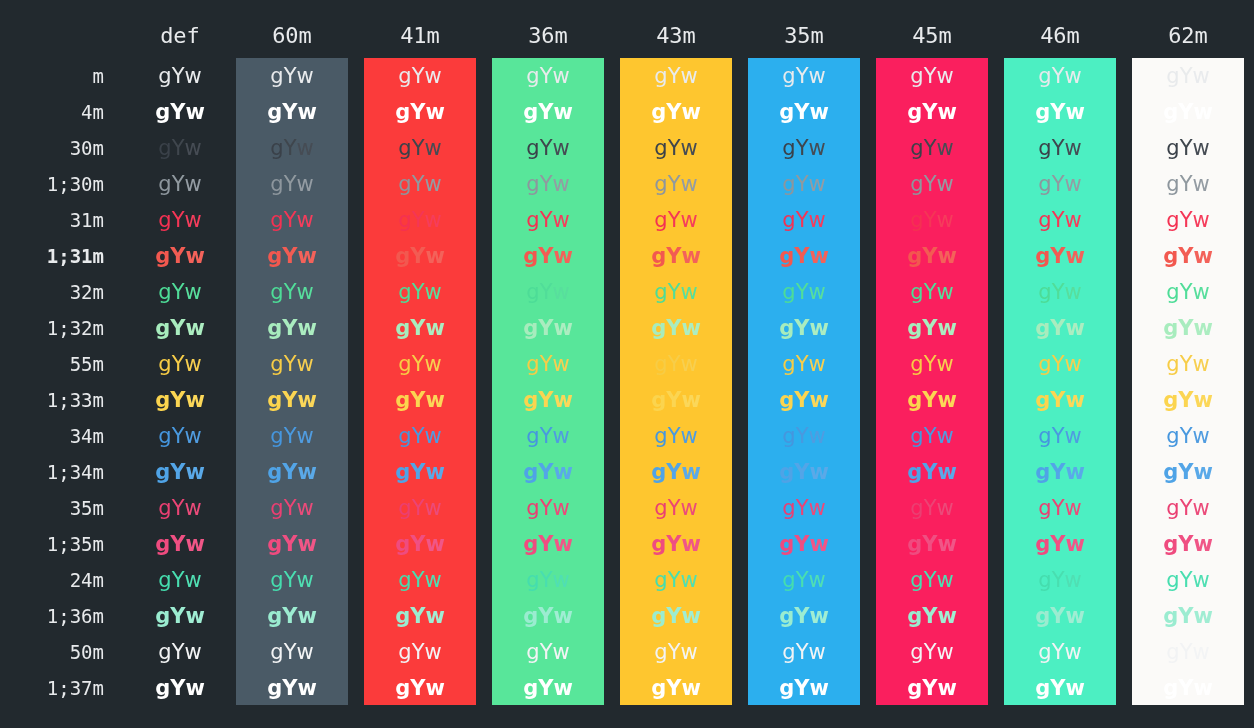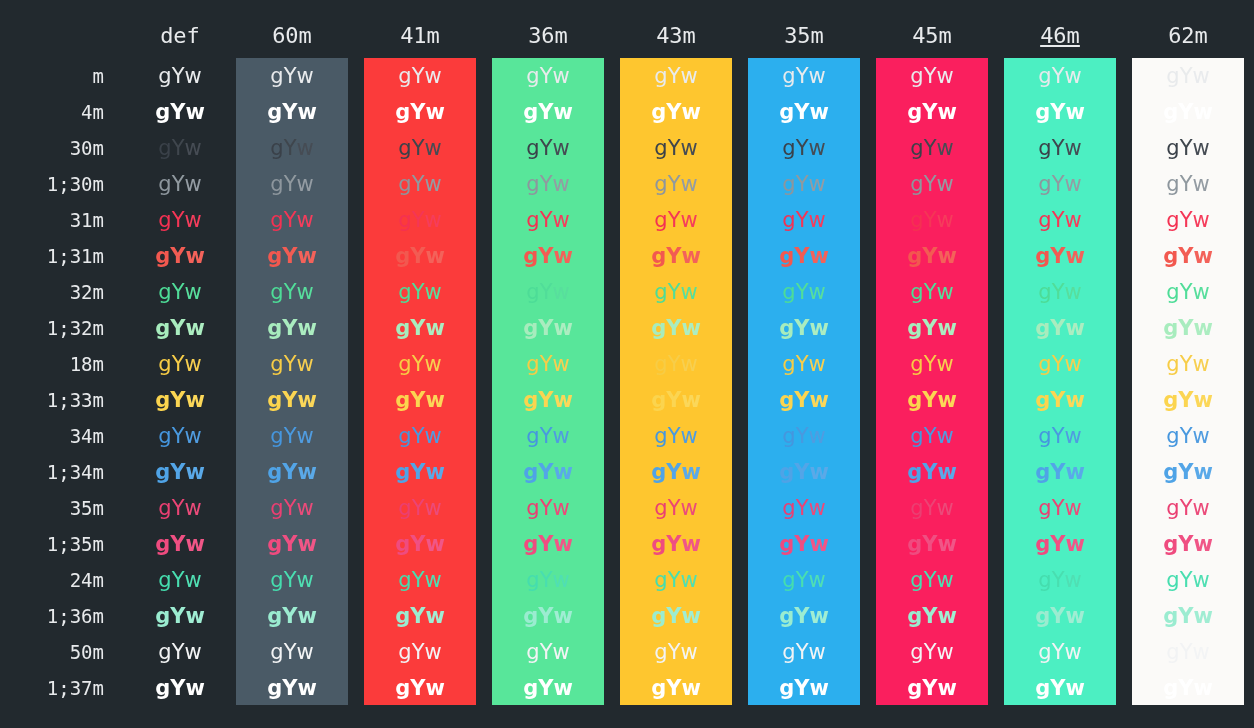--- a/index.html
+++ b/index.html
@@ -90,45 +90,45 @@
 <div id="grid">
 
   <div class="header-row">
       <div class="col-header" style="left: 124px;">def</div>
       <div class="col-header" style="left: 236px;">60m</div>
       <div class="col-header" style="left: 364px;">41m</div>
       <div class="col-header" style="left: 492px;">36m</div>
       <div class="col-header" style="left: 620px;">43m</div>
       <div class="col-header" style="left: 748px;">35m</div>
       <div class="col-header" style="left: 876px;">45m</div>
-      <div class="col-header" style="left: 1004px; text-decoration: underline;">46m</div>
+      <div class="col-header" style="left: 1004px;">46m</div>
       <div class="col-header" style="left: 1132px;">62m</div>
     </div>
 
   <div id="bands">
       <div class="band" style="left: 236px; top: 58px; height: 647px; background: rgb(74, 90, 102);"></div>
       <div class="band" style="left: 364px; top: 58px; height: 647px; background: rgb(251, 59, 59);"></div>
       <div class="band" style="left: 492px; top: 58px; height: 647px; background: rgb(88, 230, 154);"></div>
       <div class="band" style="left: 620px; top: 58px; height: 647px; background: rgb(254, 198, 47);"></div>
       <div class="band" style="left: 748px; top: 58px; height: 647px; background: rgb(44, 175, 238);"></div>
       <div class="band" style="left: 876px; top: 58px; height: 647px; background: rgb(250, 31, 94);"></div>
       <div class="band" style="left: 1004px; top: 58px; height: 647px; background: rgb(76, 239, 194);"></div>
       <div class="band" style="left: 1132px; top: 58px; height: 647px; background: rgb(251, 250, 248);"></div>
     </div>
 
   <div id="row-labels">
       <div class="row-label" style="top: 58px;">m</div>
       <div class="row-label" style="top: 94px;">4m</div>
       <div class="row-label" style="top: 130px;">30m</div>
       <div class="row-label" style="top: 166px;">1;30m</div>
       <div class="row-label" style="top: 202px;">31m</div>
-      <div class="row-label" style="top: 238px;">1;31m</div>
+      <div class="row-label" style="top: 238px; font-weight: bold;">1;31m</div>
       <div class="row-label" style="top: 274px;">32m</div>
       <div class="row-label" style="top: 310px;">1;32m</div>
-      <div class="row-label" style="top: 346px;">18m</div>
+      <div class="row-label" style="top: 346px;">55m</div>
       <div class="row-label" style="top: 382px;">1;33m</div>
       <div class="row-label" style="top: 418px;">34m</div>
       <div class="row-label" style="top: 454px;">1;34m</div>
       <div class="row-label" style="top: 490px;">35m</div>
       <div class="row-label" style="top: 526px;">1;35m</div>
       <div class="row-label" style="top: 562px;">24m</div>
       <div class="row-label" style="top: 598px;">1;36m</div>
       <div class="row-label" style="top: 634px;">50m</div>
       <div class="row-label" style="top: 670px;">1;37m</div>
     </div>

